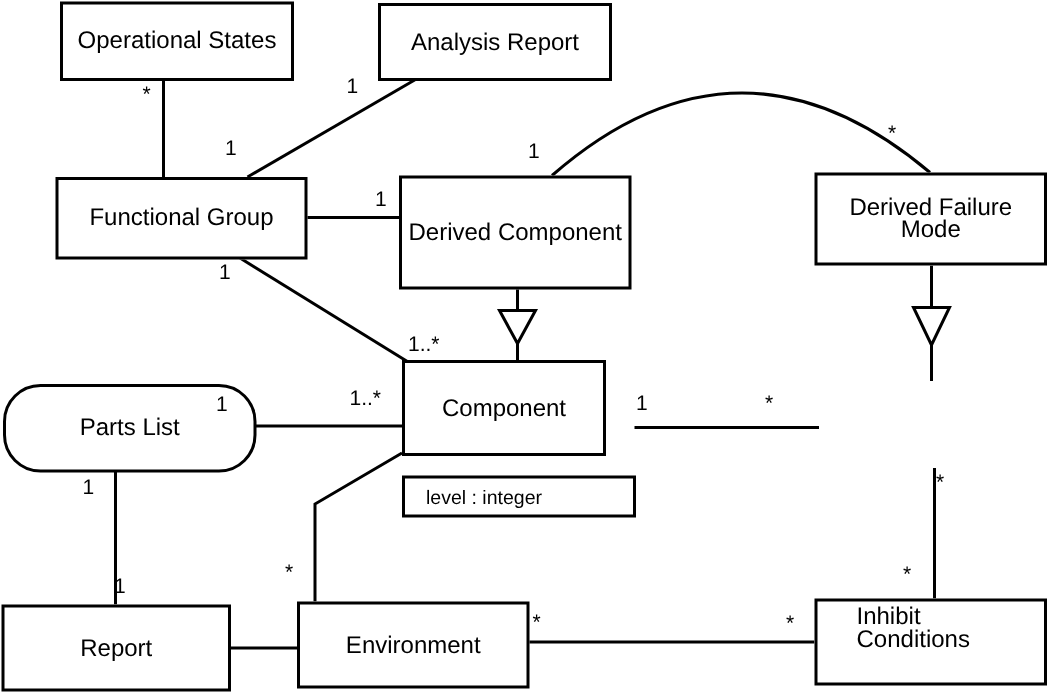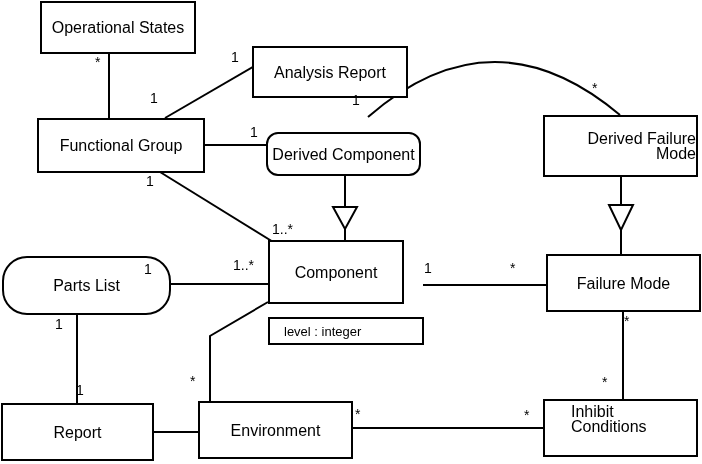--- a/index.html
+++ b/index.html
@@ -46,50 +46,47 @@
       <path d="M621 177 L621 205 M621 230 L621 254"></path>
     </g>
     <polygon points="333,207 357,207 345,229" fill="#ffffff" stroke="#000000" stroke-width="2"></polygon>
     <polygon points="609,205 633,205 621,230" fill="#ffffff" stroke="#000000" stroke-width="2"></polygon>
   </svg>
 
   <div class="uml-class" style="left:40px;top:1px;width:156px;height:53px;">
     <span>Operational States</span>
   </div>
 
-  <div class="uml-class" style="left:252px;top:2px;width:156px;height:52px;margin-top:44px;">
+  <div class="uml-class" style="left:252px;top:2px;width:156px;height:52px;">
     <span>Analysis Report</span>
   </div>
 
   <div class="uml-class" style="left:37px;top:118px;width:168px;height:55px;">
     <span>Functional Group</span>
   </div>
 
-  <div class="uml-class" style="left:266px;top:132px;width:155px;height:44px;border-radius:12px;">
+  <div class="uml-class" style="left:266px;top:117px;width:155px;height:76px;">
     <span>Derived Component</span>
   </div>
 
-  <div class="uml-class" style="left:543px;top:115px;width:155px;height:62px;text-align:right;">
+  <div class="uml-class" style="left:543px;top:115px;width:155px;height:62px;">
     <span>Derived Failure Mode</span>
   </div>
 
   <div class="uml-class" style="left:2px;top:256px;width:169px;height:59px;border-radius:25px;">
     <span>Parts List</span>
   </div>
 
   <div class="uml-class" style="left:268px;top:240px;width:136px;height:64px;">
     <span>Component</span>
   </div>
   <div class="attr-compartment" style="left:268px;top:317px;width:156px;height:28px;">
     <span>level : integer</span>
   </div>
 
-  <div class="uml-class" style="left:546px;top:254px;width:155px;height:58px;">
-    <span>Failure Mode</span>
-  </div>
 
   <div class="uml-class" style="left:1px;top:403px;width:153px;height:58px;">
     <span>Report</span>
   </div>
 
   <div class="uml-class" style="left:198px;top:401px;width:155px;height:58px;">
     <span>Environment</span>
   </div>
 
   <div class="uml-class top-left" style="left:543px;top:399px;width:155px;height:58px;">

